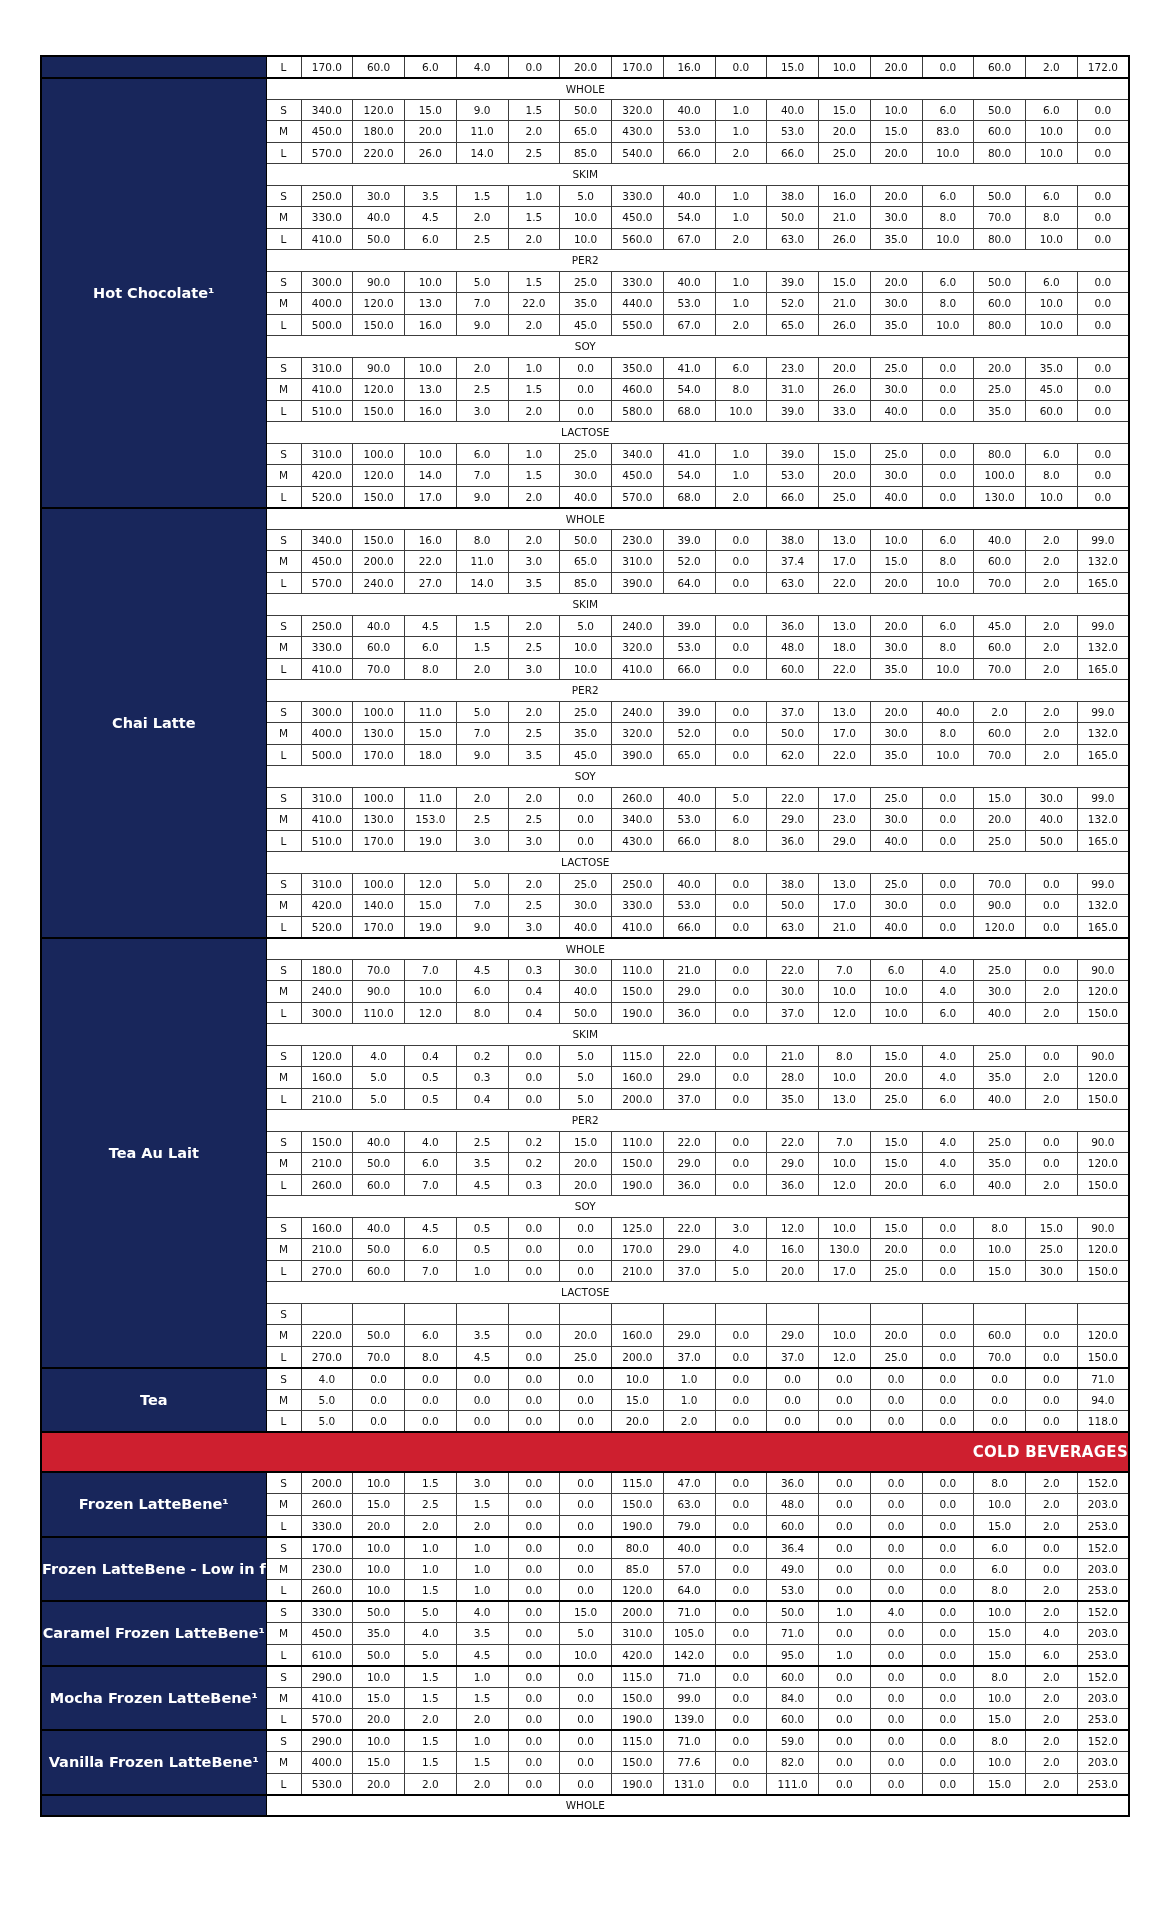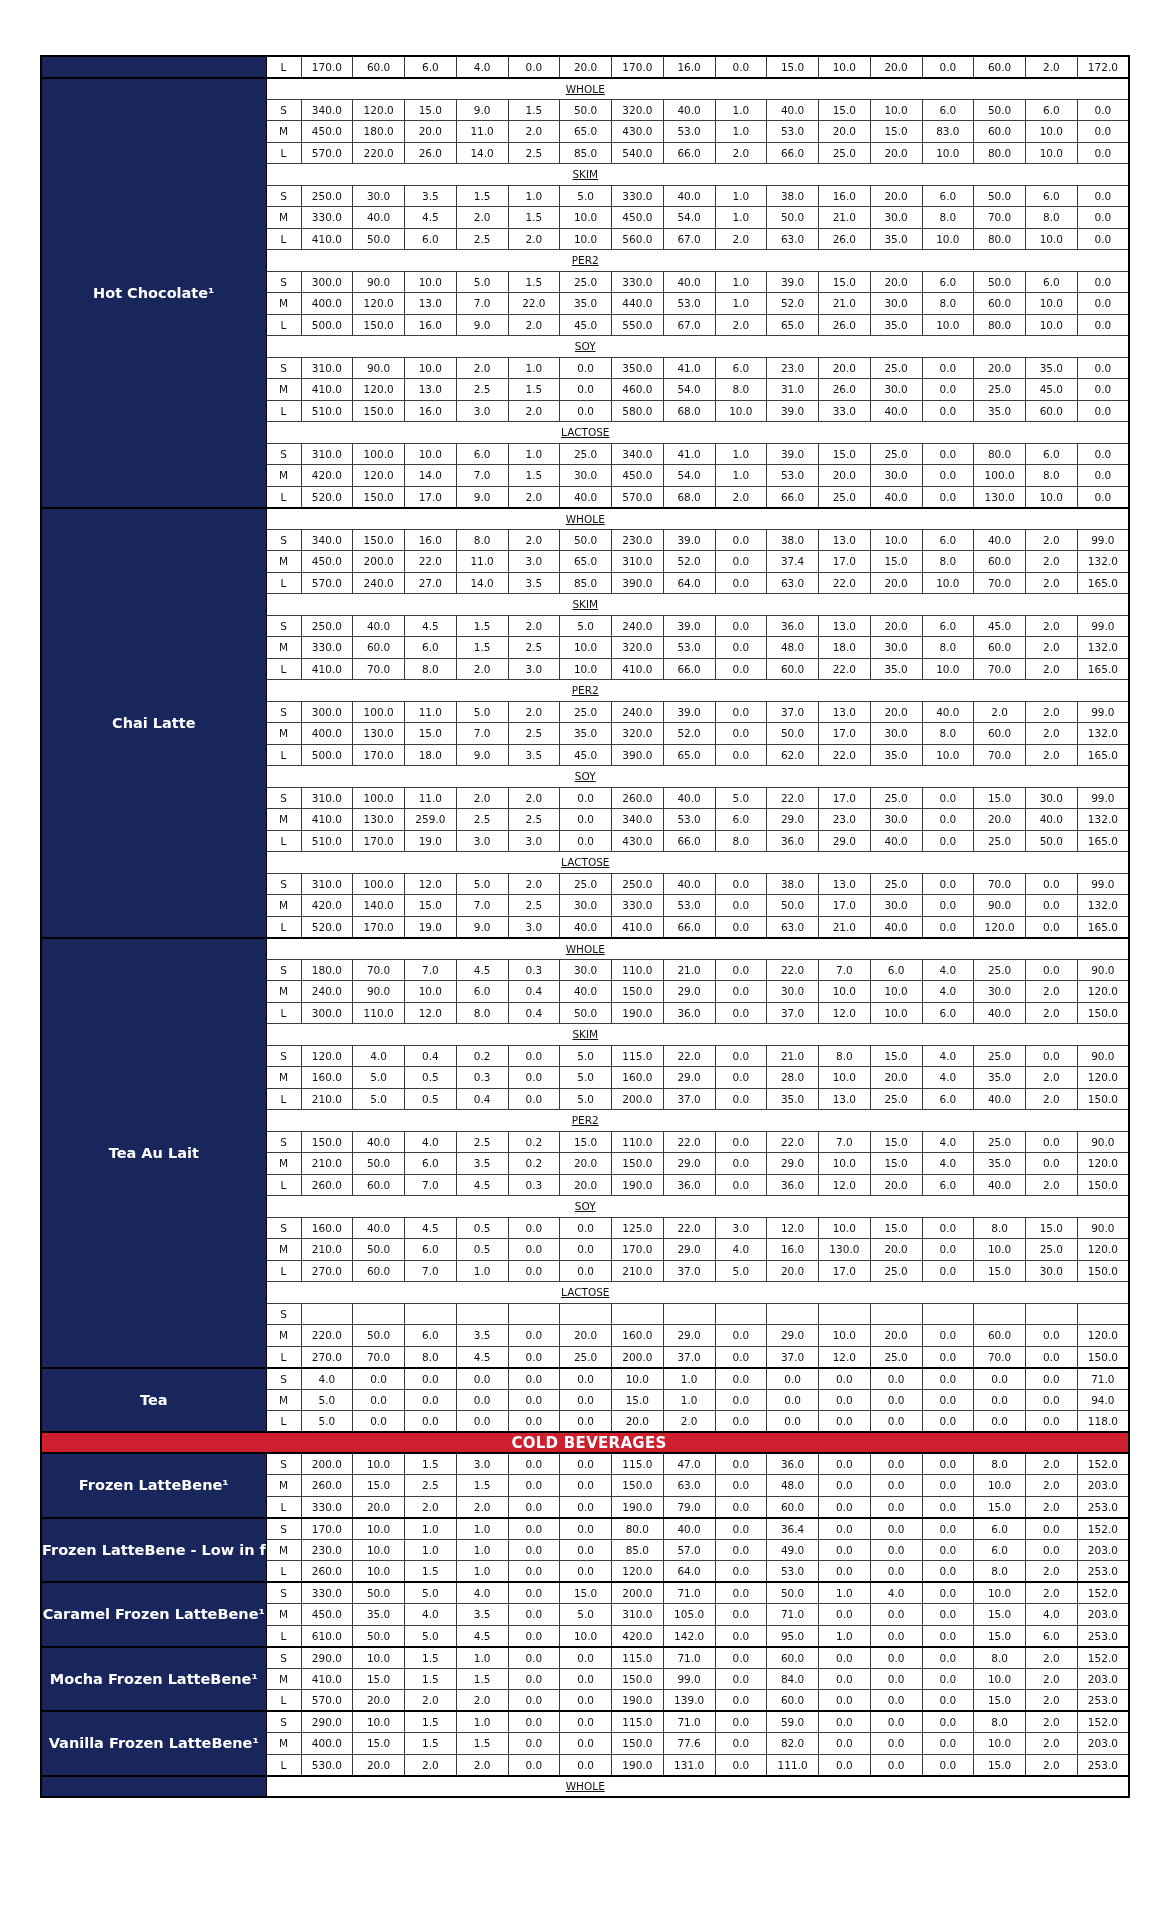--- a/index.html
+++ b/index.html
@@ -30,30 +30,30 @@
     white-space: nowrap;
   }
   td.product-cell {
     background: var(--product-cell-bg, #18265b);
     color: var(--product-cell-text, #fff);
     font-size: 14.5px;
     border-right: 1.5px solid var(--heavy-border, #000);
     font-weight: bold;
   }
   td.size-cell { font-size: 10.5px; }
-  td.milk-header { padding-right: 224px; font-size: 10.5px; text-decoration: underline; }
+  td.milk-header { padding-right: 224px; font-size: 10.5px; }
   td.section-header {
     background: var(--section-header-bg, #ce1f2f);
     color: var(--section-header-text, #fff);
-    text-align: center;
+    text-align: right;
     font-weight: bold;
     font-size: 15px;
     letter-spacing: 0.3px;
     padding-left: 8px;
-    height: 21px;
+    height: 40px;
   }
   tr.block-start td { border-top: 2px solid var(--heavy-border, #000); }
 </style>
 </head>
 <body>
 
 <div class="page">
   <table class="nutrition">
     <colgroup id="cols">
         <col style="width: 225px;">
@@ -597,21 +597,21 @@
           <td class="value-cell">25.0</td>
           <td class="value-cell">0.0</td>
           <td class="value-cell">15.0</td>
           <td class="value-cell">30.0</td>
           <td class="value-cell">99.0</td>
         </tr>
         <tr>
           <td class="size-cell">M</td>
           <td class="value-cell">410.0</td>
           <td class="value-cell">130.0</td>
-          <td class="value-cell">259.0</td>
+          <td class="value-cell">153.0</td>
           <td class="value-cell">2.5</td>
           <td class="value-cell">2.5</td>
           <td class="value-cell">0.0</td>
           <td class="value-cell">340.0</td>
           <td class="value-cell">53.0</td>
           <td class="value-cell">6.0</td>
           <td class="value-cell">29.0</td>
           <td class="value-cell">23.0</td>
           <td class="value-cell">30.0</td>
           <td class="value-cell">0.0</td>

